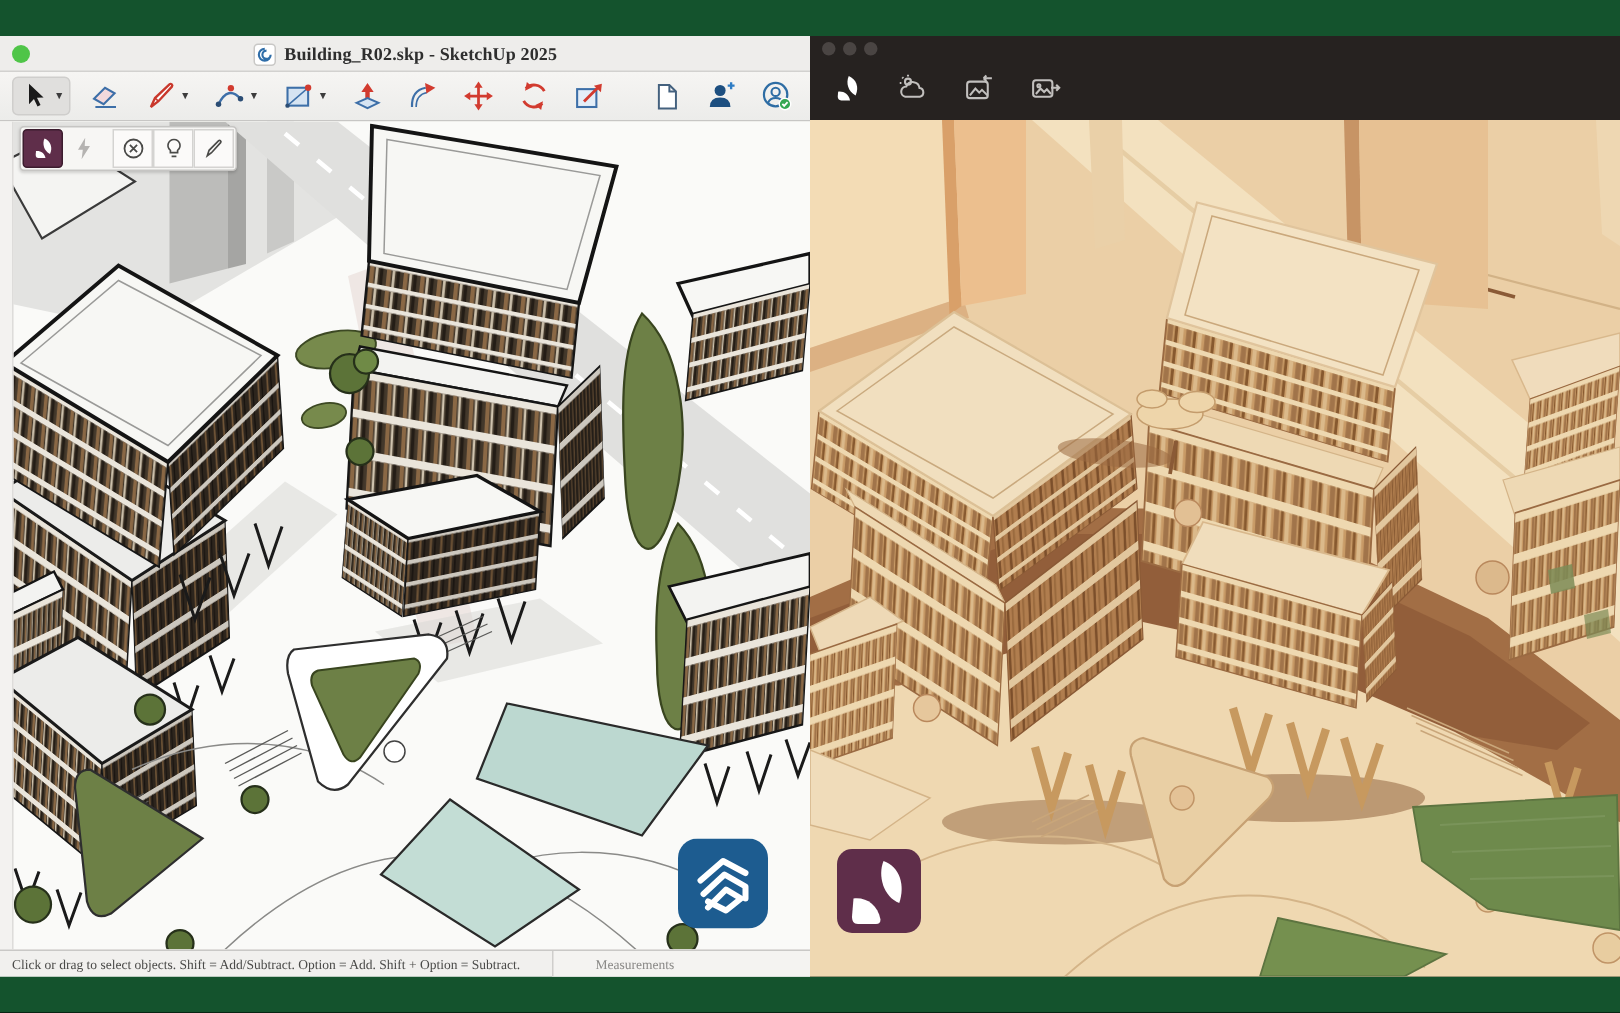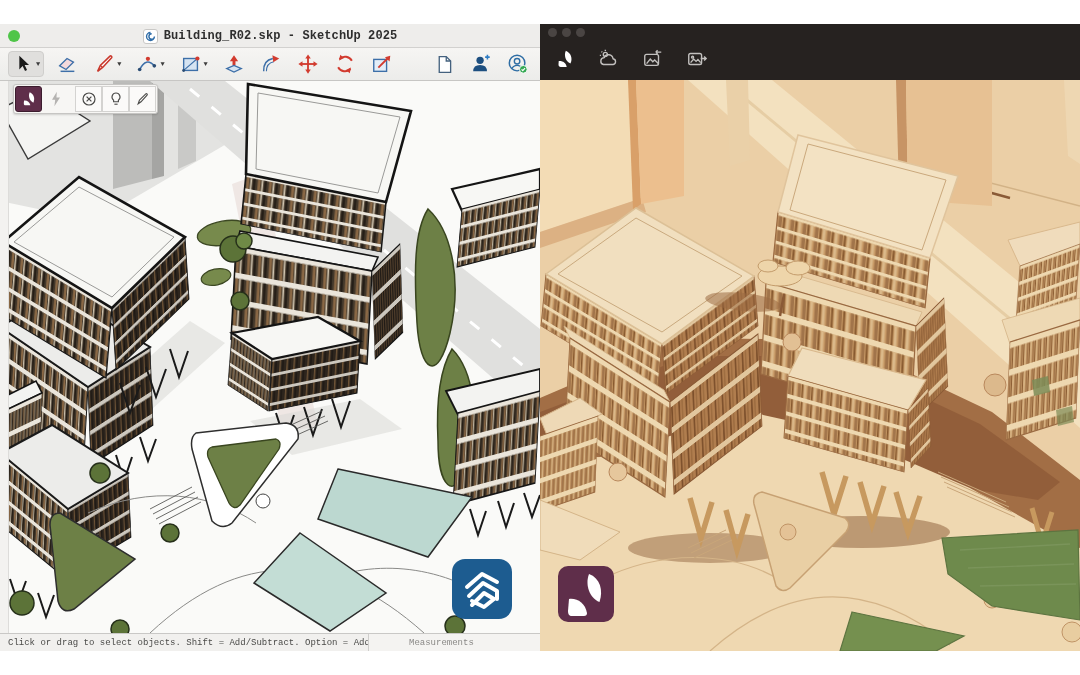--- a/index.html
+++ b/index.html
@@ -1,18 +1,18 @@
 <!DOCTYPE html>
 <html><head>
 <meta charset="utf-8">
 <style>
   html,body{margin:0;padding:0;background:#000;}
   *{box-sizing:border-box;}
-  #stage{position:relative;width:1080px;height:675px;background:#ffffff;overflow:hidden;
-         font-family:Liberation Mono, monospace;}
+  #stage{position:relative;width:1080px;height:675px;background:#14532d;overflow:hidden;
+         font-family:Liberation Serif, serif;}
   
   #sk-window{position:absolute;left:0;top:24px;width:540px;height:627px;background:#fafaf8;}
   .sk-titlebar{position:absolute;left:0;top:0;width:100%;height:24px;background:#eeedeb;
                border-bottom:1px solid #d2d1cf;display:flex;align-items:center;}
   .traffic{width:12px;height:12px;border-radius:50%;background:#4fc548;margin-left:8px;flex:0 0 auto;}
   .sk-title-wrap{position:absolute;left:0;right:0;top:0;height:24px;display:flex;
                  align-items:center;justify-content:center;gap:6px;pointer-events:none;}
   .sk-appicon{width:15px;height:15px;border-radius:3px;background:#fff;border:1px solid #c9c8c6;
               display:flex;align-items:center;justify-content:center;}
   .sk-title{font-size:12px;font-weight:bold;color:#2e2e2e;letter-spacing:.1px;}
@@ -34,21 +34,21 @@
   .vf-btn.vf-sel{background:#5f2e4a;border:1px solid #3c1c2e;border-radius:3px;}
   .vf-btn.boxed{border:1px solid #d4d3d1;background:#fbfaf9;}
   .vf-gap{width:6px;}
   .sk-logo{position:absolute;left:452px;top:478px;width:60px;height:60px;}
   .veras-logo{position:absolute;left:18px;top:486px;width:56px;height:56px;}
   
   .sk-statusbar{position:absolute;left:0;top:609px;width:100%;height:18px;background:#f1f0ee;
                 border-top:1px solid #c9c8c6;display:flex;align-items:center;font-size:9px;color:#4a4a48;}
   .status-hint{padding-left:8px;flex:1;white-space:nowrap;overflow:hidden;}
   .measure-zone{width:172px;height:100%;border-left:1px solid #cfcecc;display:flex;align-items:center;
-                color:#8a8987;padding-left:40px;background:#f4f3f1;}
+                color:#8a8987;padding-left:28px;background:#f4f3f1;}
   
   #vr-window{position:absolute;left:540px;top:24px;width:540px;height:627px;background:#262220;}
   .vr-header{position:absolute;left:0;top:0;width:100%;height:56px;background:#262220;}
   .vr-dots{position:absolute;left:8px;top:4px;display:flex;gap:5px;}
   .vr-dot{width:9px;height:9px;border-radius:50%;background:#4a4543;}
   .vr-icons{position:absolute;left:12px;top:22px;display:flex;align-items:center;gap:18px;}
   .vr-btn{width:26px;height:26px;display:flex;align-items:center;justify-content:center;}
   .vr-render{position:absolute;left:0;top:56px;width:540px;height:571px;overflow:hidden;background:#ebcfa6;}
 </style>
 </head>

